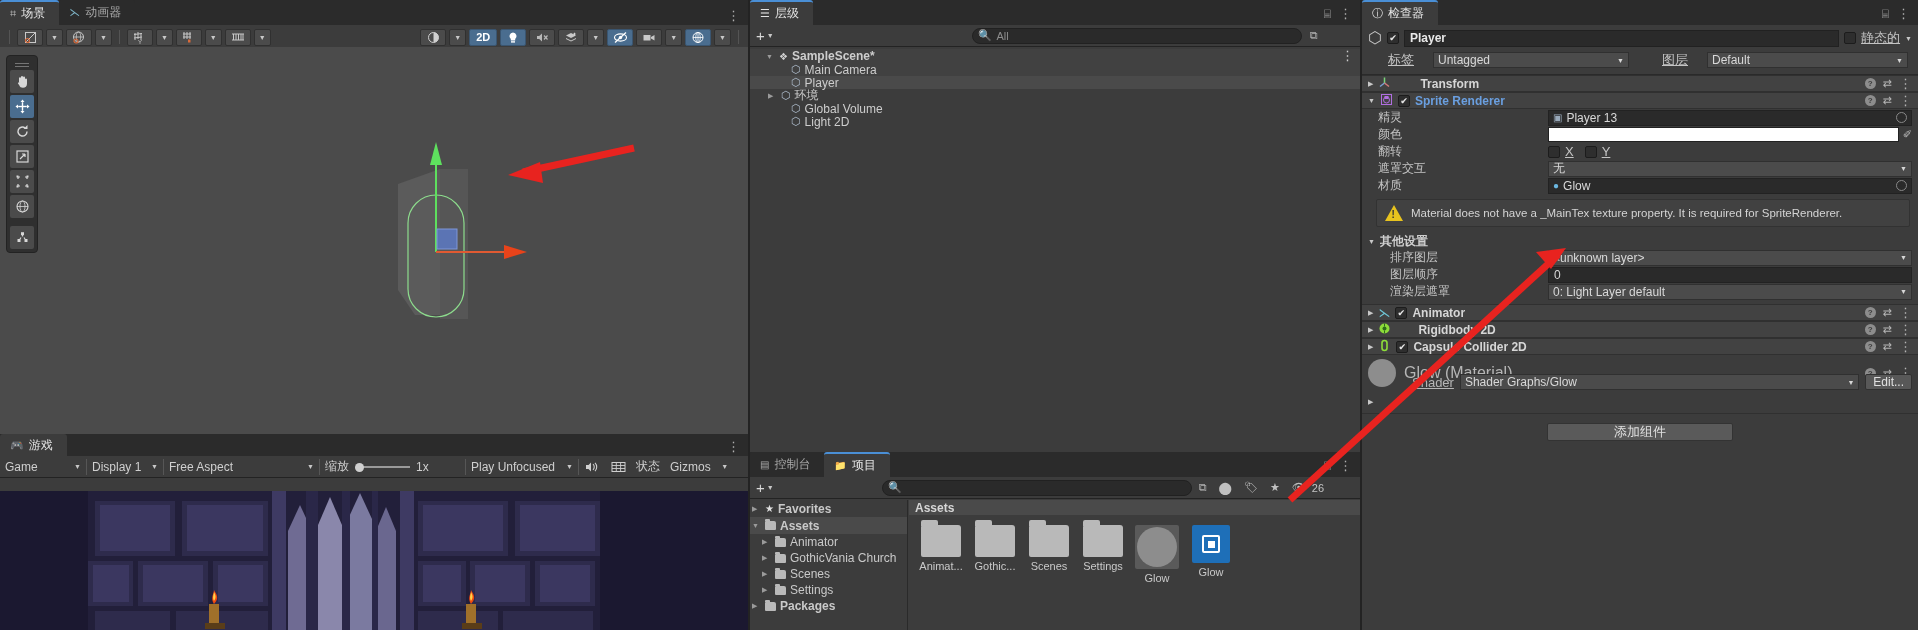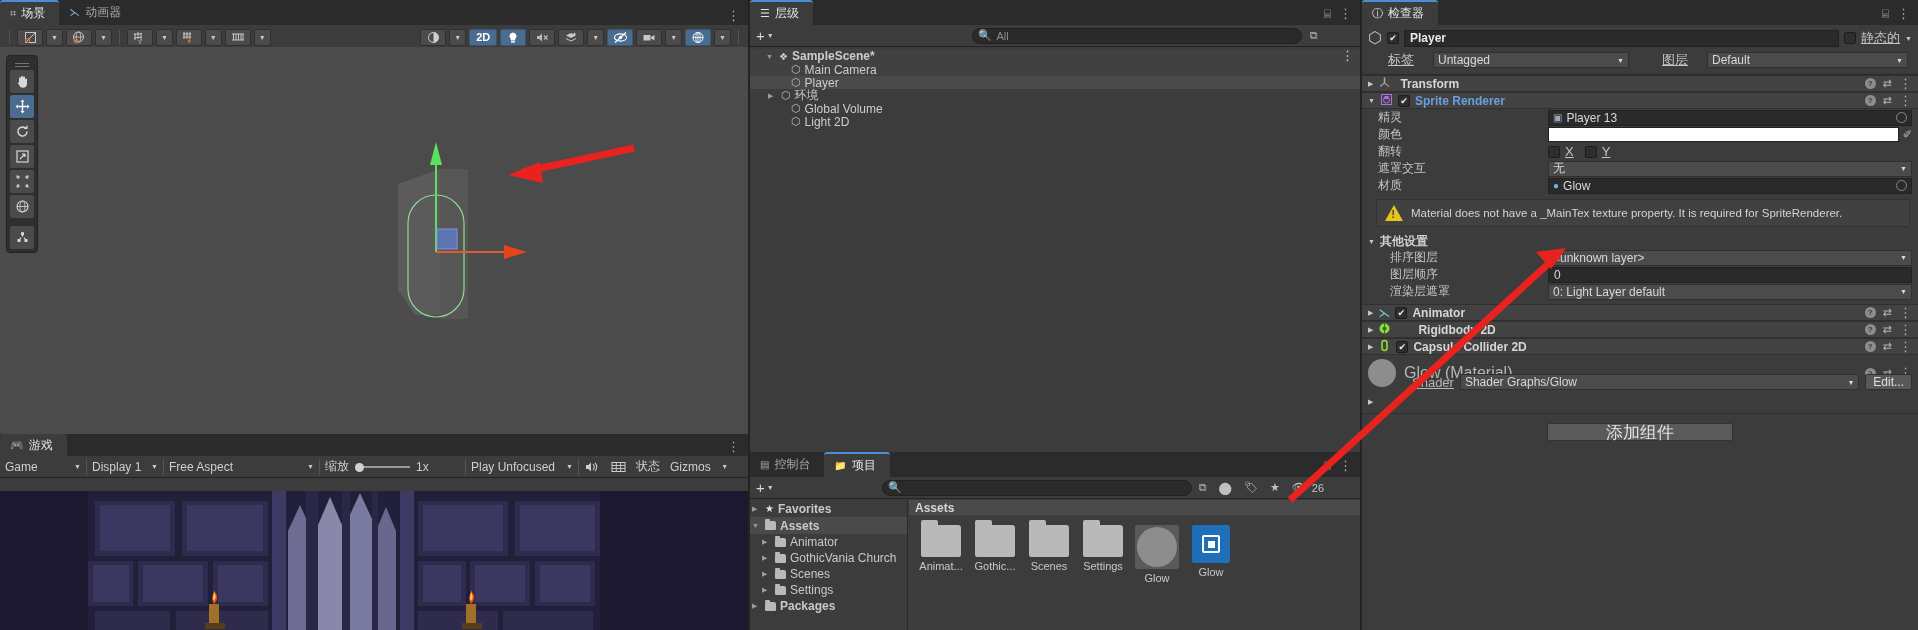--- a/index.html
+++ b/index.html
@@ -148,21 +148,21 @@
   .warntri { width:0;height:0;border-left:9px solid transparent;border-right:9px solid transparent;
              border-bottom:16px solid #e8c31e; position:relative; flex:none;}
   .warntri:after{content:'!';position:absolute;left:-2.5px;top:4px;font-size:10px;color:#333;font-weight:bold;}
   .fold { height:16px; display:flex; align-items:center; gap:5px; padding-left:6px; font-weight:bold;
           font-size:12px; color:#d0d0d0; }
   .matprev { width:28px;height:28px;border-radius:50%;background:#8d8d8d; }
   .editbtn { height:16px; padding:0 7px; background:#585858; border:1px solid #303030; border-radius:2px;
              font-size:12px; color:#e0e0e0; display:flex; align-items:center;}
   .addcomp { width:186px; height:18px; margin:9px auto 0 auto; background:#5a5a5a;
              border:1px solid #333; border-radius:2px; display:flex; align-items:center;
-             justify-content:center; font-size:17px; color:#e0e0e0; }
+             justify-content:center; font-size:13px; color:#e0e0e0; }
 
   
   .vdiv { position:absolute; top:0; width:2px; height:630px; background:#232323; }
 
   
   #annot { position:absolute; left:0; top:0; width:1918px; height:630px; pointer-events:none; z-index:50; }
 </style>
 </head>
 <body>
 
@@ -745,21 +745,21 @@
 
     <div class="comp-hdr">
       <span class="caret">▶</span>
       <span>
         <svg width="13" height="13" viewBox="0 0 13 13">
             <line x1="6.5" y1="7" x2="6.5" y2="1.5" stroke="#7ad47a" stroke-width="1.5"></line>
             <line x1="6.5" y1="7" x2="2" y2="10.5" stroke="#7a9fd4" stroke-width="1.5"></line>
             <line x1="6.5" y1="7" x2="11" y2="10.5" stroke="#d47a7a" stroke-width="1.5"></line>
           </svg>
       </span>
-      <span class="title" style="margin-left:4px;">Transform</span>
+      <span class="title" style="margin-left:24px;">Transform</span>
       <span class="comp-right">
         <span class="helpico">?</span>
         <span>⇄</span>
         <span class="kebab">⋮</span>
       </span>
     </div>
 
     <div class="comp-hdr">
       <span class="caret">▼</span>
       <span>

